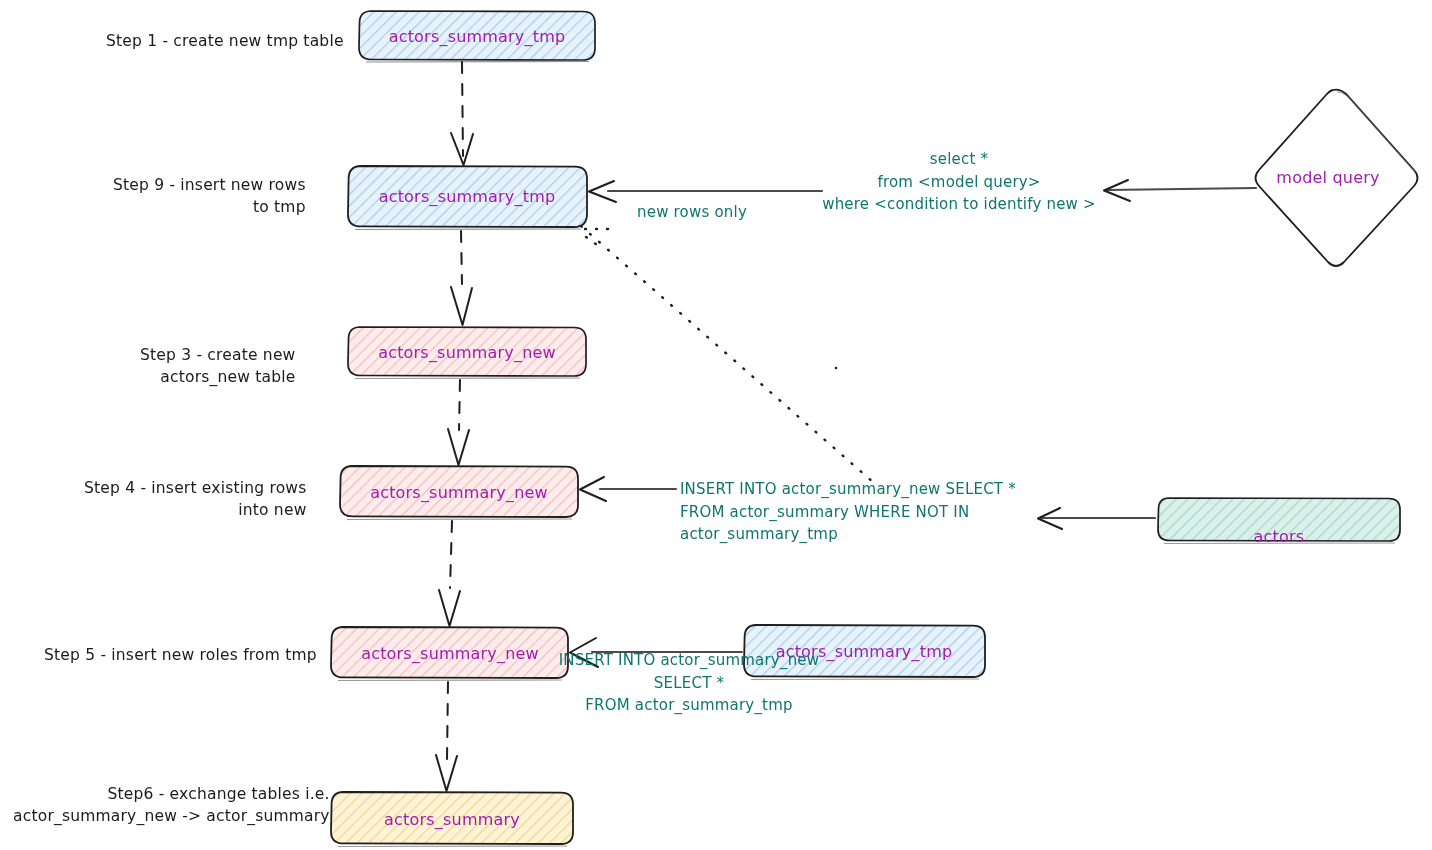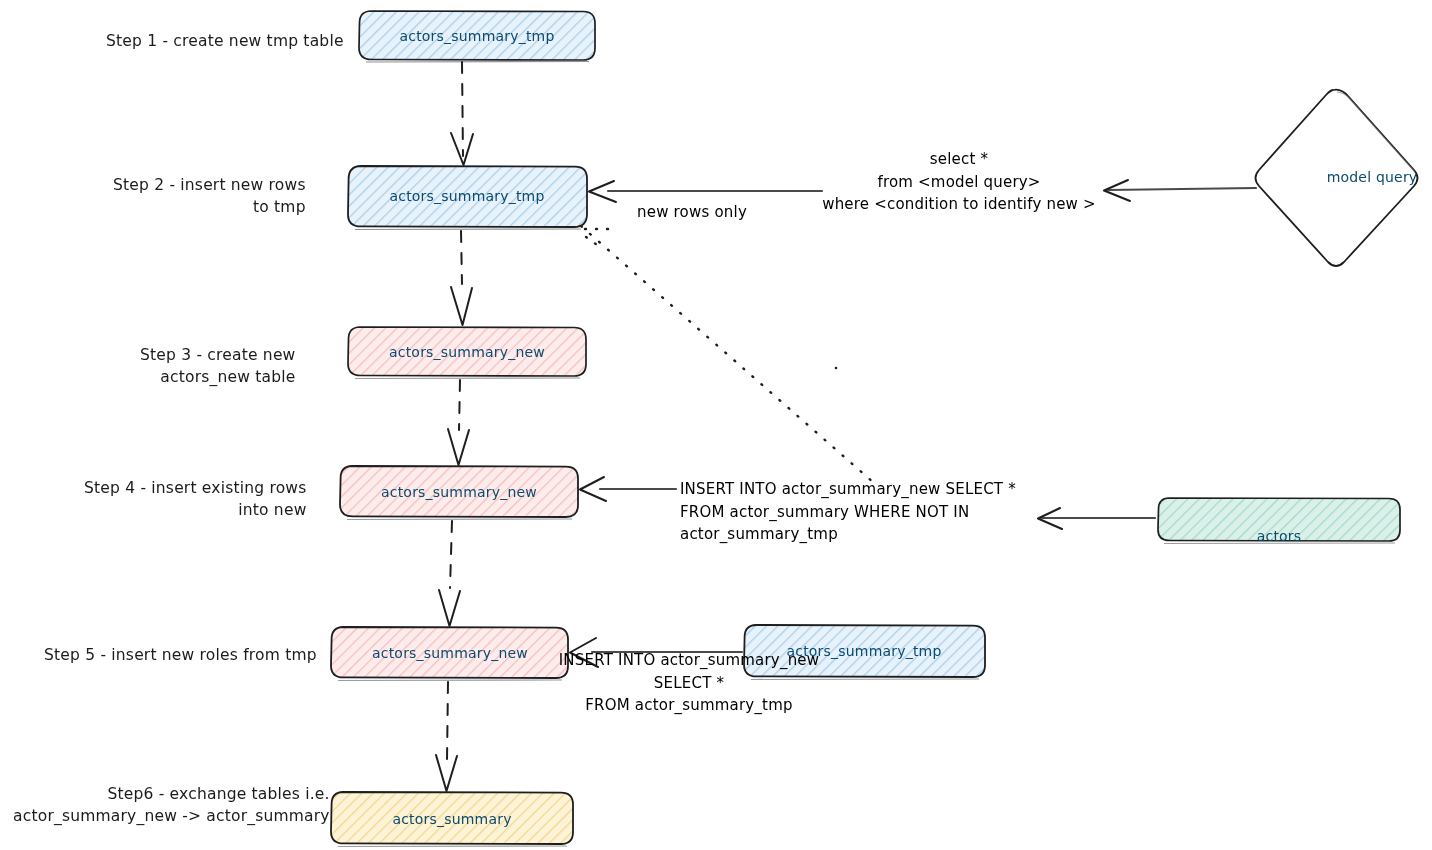--- a/index.html
+++ b/index.html
@@ -25,32 +25,32 @@
     font-family: "DejaVu Sans", sans-serif;
     font-size: 15.5px;
     color: #1b1b1b;
     line-height: 1.45;
     white-space: pre;
     letter-spacing: 0.2px;
   }
   .node-label {
     position: absolute;
     font-family: "DejaVu Sans", sans-serif;
-    font-size: 14px;
-    color: #0c4a6e;
+    font-size: 16px;
+    color: #a21caf;
     letter-spacing: 0.2px;
     white-space: nowrap;
     transform: translate(-50%, -50%);
     pointer-events: none;
   }
   .edge-label {
     position: absolute;
     font-family: "DejaVu Sans", sans-serif;
     font-size: 15px;
-    color: #000000;
+    color: #0f766e;
     line-height: 1.5;
     white-space: pre;
     letter-spacing: 0.2px;
   }
   .step-label {
     text-align: right;
   }
 </style>
 </head>
 <body>
@@ -179,21 +179,21 @@
   <g>
     <path d="M581 226 L874 483" fill="none" stroke="#1e1e1e" stroke-width="2.4" stroke-dasharray="1 11" stroke-linecap="round"></path>
     <path d="M585 229 L609 229" fill="none" stroke="#1e1e1e" stroke-width="2.4" stroke-dasharray="1 10" stroke-linecap="round"></path>
     <path d="M586 237 L600 247" fill="none" stroke="#1e1e1e" stroke-width="2.4" stroke-dasharray="1 10" stroke-linecap="round"></path>
     <circle cx="836" cy="368" r="1.3" fill="#1e1e1e"></circle>
   </g>
 </svg>
 
 <div class="hand-label step-label" style="left:106px; top:30px;">Step 1 - create new tmp table</div>
 
-<div class="hand-label step-label" style="left:113px; top:174px;">Step 2 - insert new rows
+<div class="hand-label step-label" style="left:113px; top:174px;">Step 9 - insert new rows
 to tmp</div>
 
 <div class="hand-label step-label" style="left:140px; top:344px;">Step 3 - create new
 actors_new table</div>
 
 <div class="hand-label step-label" style="left:84px; top:477px;">Step 4 - insert existing rows
 into new</div>
 
 <div class="hand-label step-label" style="left:44px; top:644px;">Step 5 - insert new roles from tmp</div>
 
@@ -205,21 +205,21 @@
 <div class="node-label" style="left:467px; top:196px;">actors_summary_tmp</div>
 
 <div class="node-label" style="left:467px; top:352px;">actors_summary_new</div>
 
 <div class="node-label" style="left:459px; top:492px;">actors_summary_new</div>
 
 <div class="node-label" style="left:450px; top:653px;">actors_summary_new</div>
 
 <div class="node-label" style="left:452px; top:819px;">actors_summary</div>
 
-<div class="node-label" style="left:1328px; top:177px;margin-left:44px;">model query</div>
+<div class="node-label" style="left:1328px; top:177px;">model query</div>
 
 <div class="node-label" style="left:1279px; top:520px;margin-top:16px;">actors</div>
 
 <div class="node-label" style="left:864px; top:651px;">actors_summary_tmp</div>
 
 <div class="edge-label" style="left:637px; top:201px;text-align:right;">new rows only</div>
 
 <div class="edge-label" style="left:821px; top:148px; text-align:center; width:276px;">select *
 from &lt;model query&gt;
 where &lt;condition to identify new &gt;</div>

